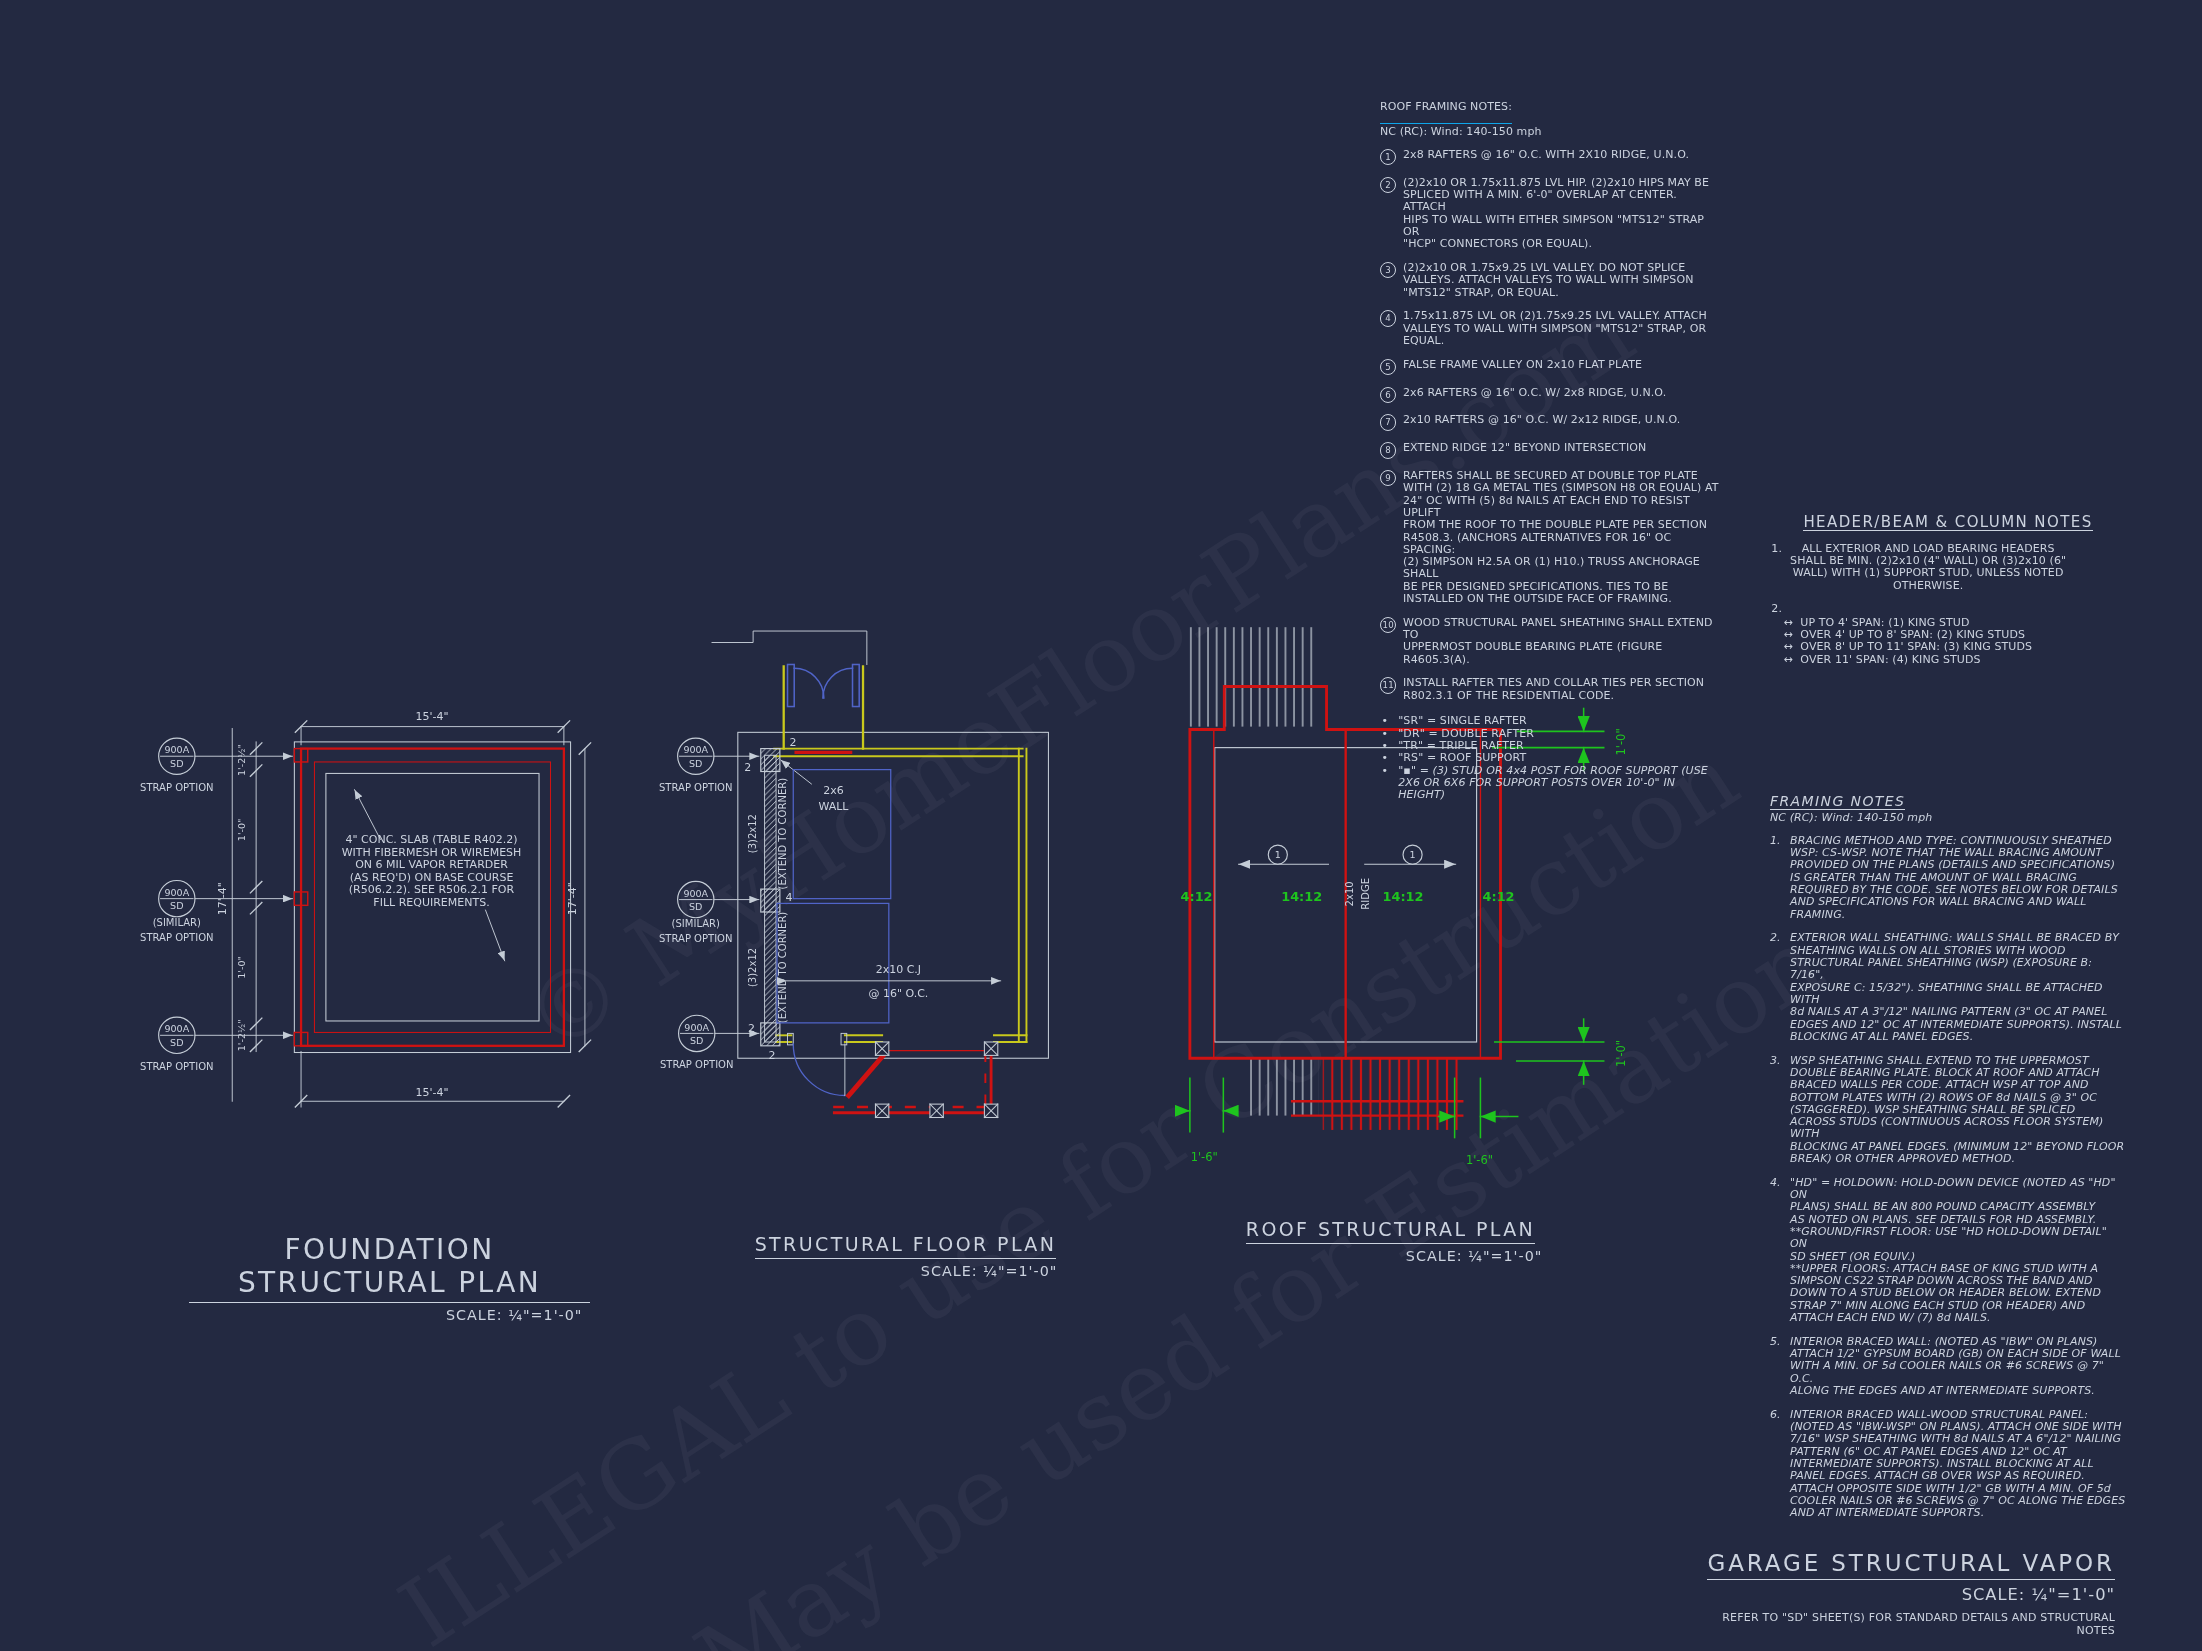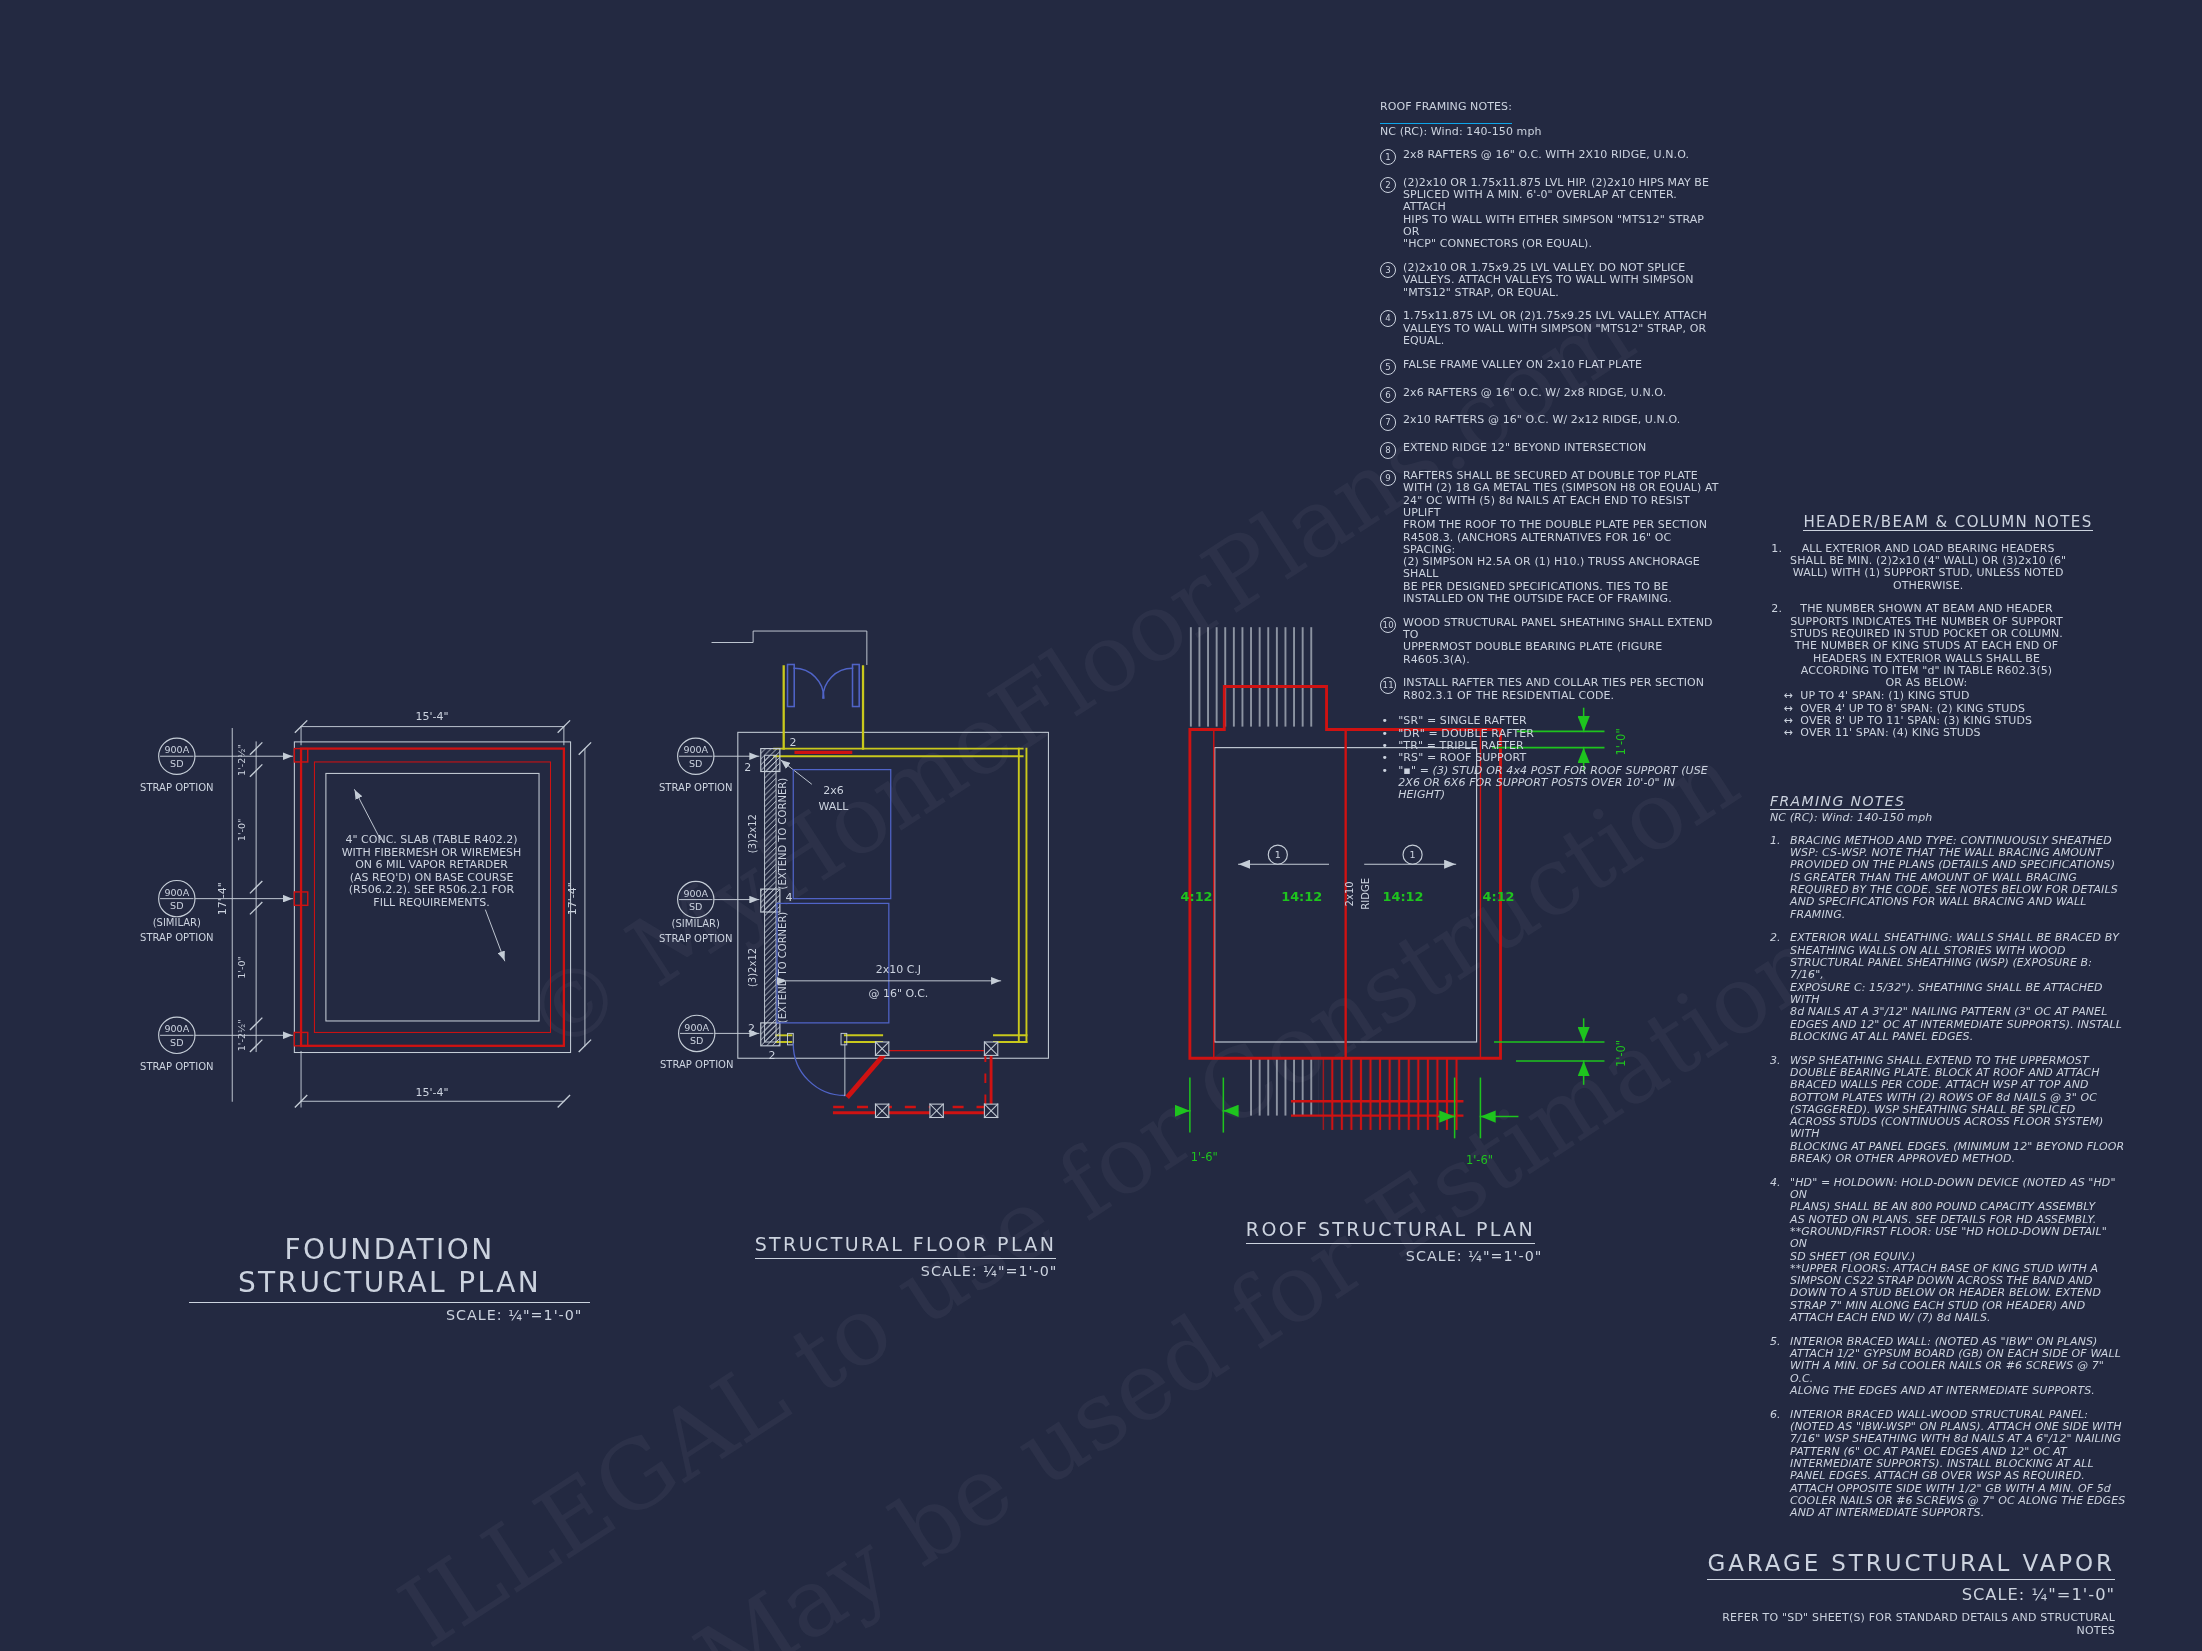--- a/index.html
+++ b/index.html
@@ -423,27 +423,20 @@
     <div><span class="hb-title">HEADER/BEAM &amp; COLUMN NOTES</span></div>
     <div class="note-item">
         <span class="nnum">1.</span>
         <span class="ntext">ALL EXTERIOR AND LOAD BEARING HEADERS
 SHALL BE MIN. (2)2x10 (4" WALL) OR (3)2x10 (6"
 WALL) WITH (1) SUPPORT STUD, UNLESS NOTED
 OTHERWISE.</span>
       </div>
     <div class="note-item" style="margin-bottom:1px;">
         <span class="nnum">2.</span>
-        <span class="ntext">THE NUMBER SHOWN AT BEAM AND HEADER
-SUPPORTS INDICATES THE NUMBER OF SUPPORT
-STUDS REQUIRED IN STUD POCKET OR COLUMN.
-THE NUMBER OF KING STUDS AT EACH END OF
-HEADERS IN EXTERIOR WALLS SHALL BE
-ACCORDING TO ITEM "d" IN TABLE R602.3(5)
-OR AS BELOW:</span>
       </div>
     <div class="hb-bullets">
       <div class="hb-bullet">
           <span>↔</span>
           <span>UP TO 4' SPAN: (1) KING STUD</span>
         </div>
       <div class="hb-bullet">
           <span>↔</span>
           <span>OVER 4' UP TO 8' SPAN: (2) KING STUDS</span>
         </div>

